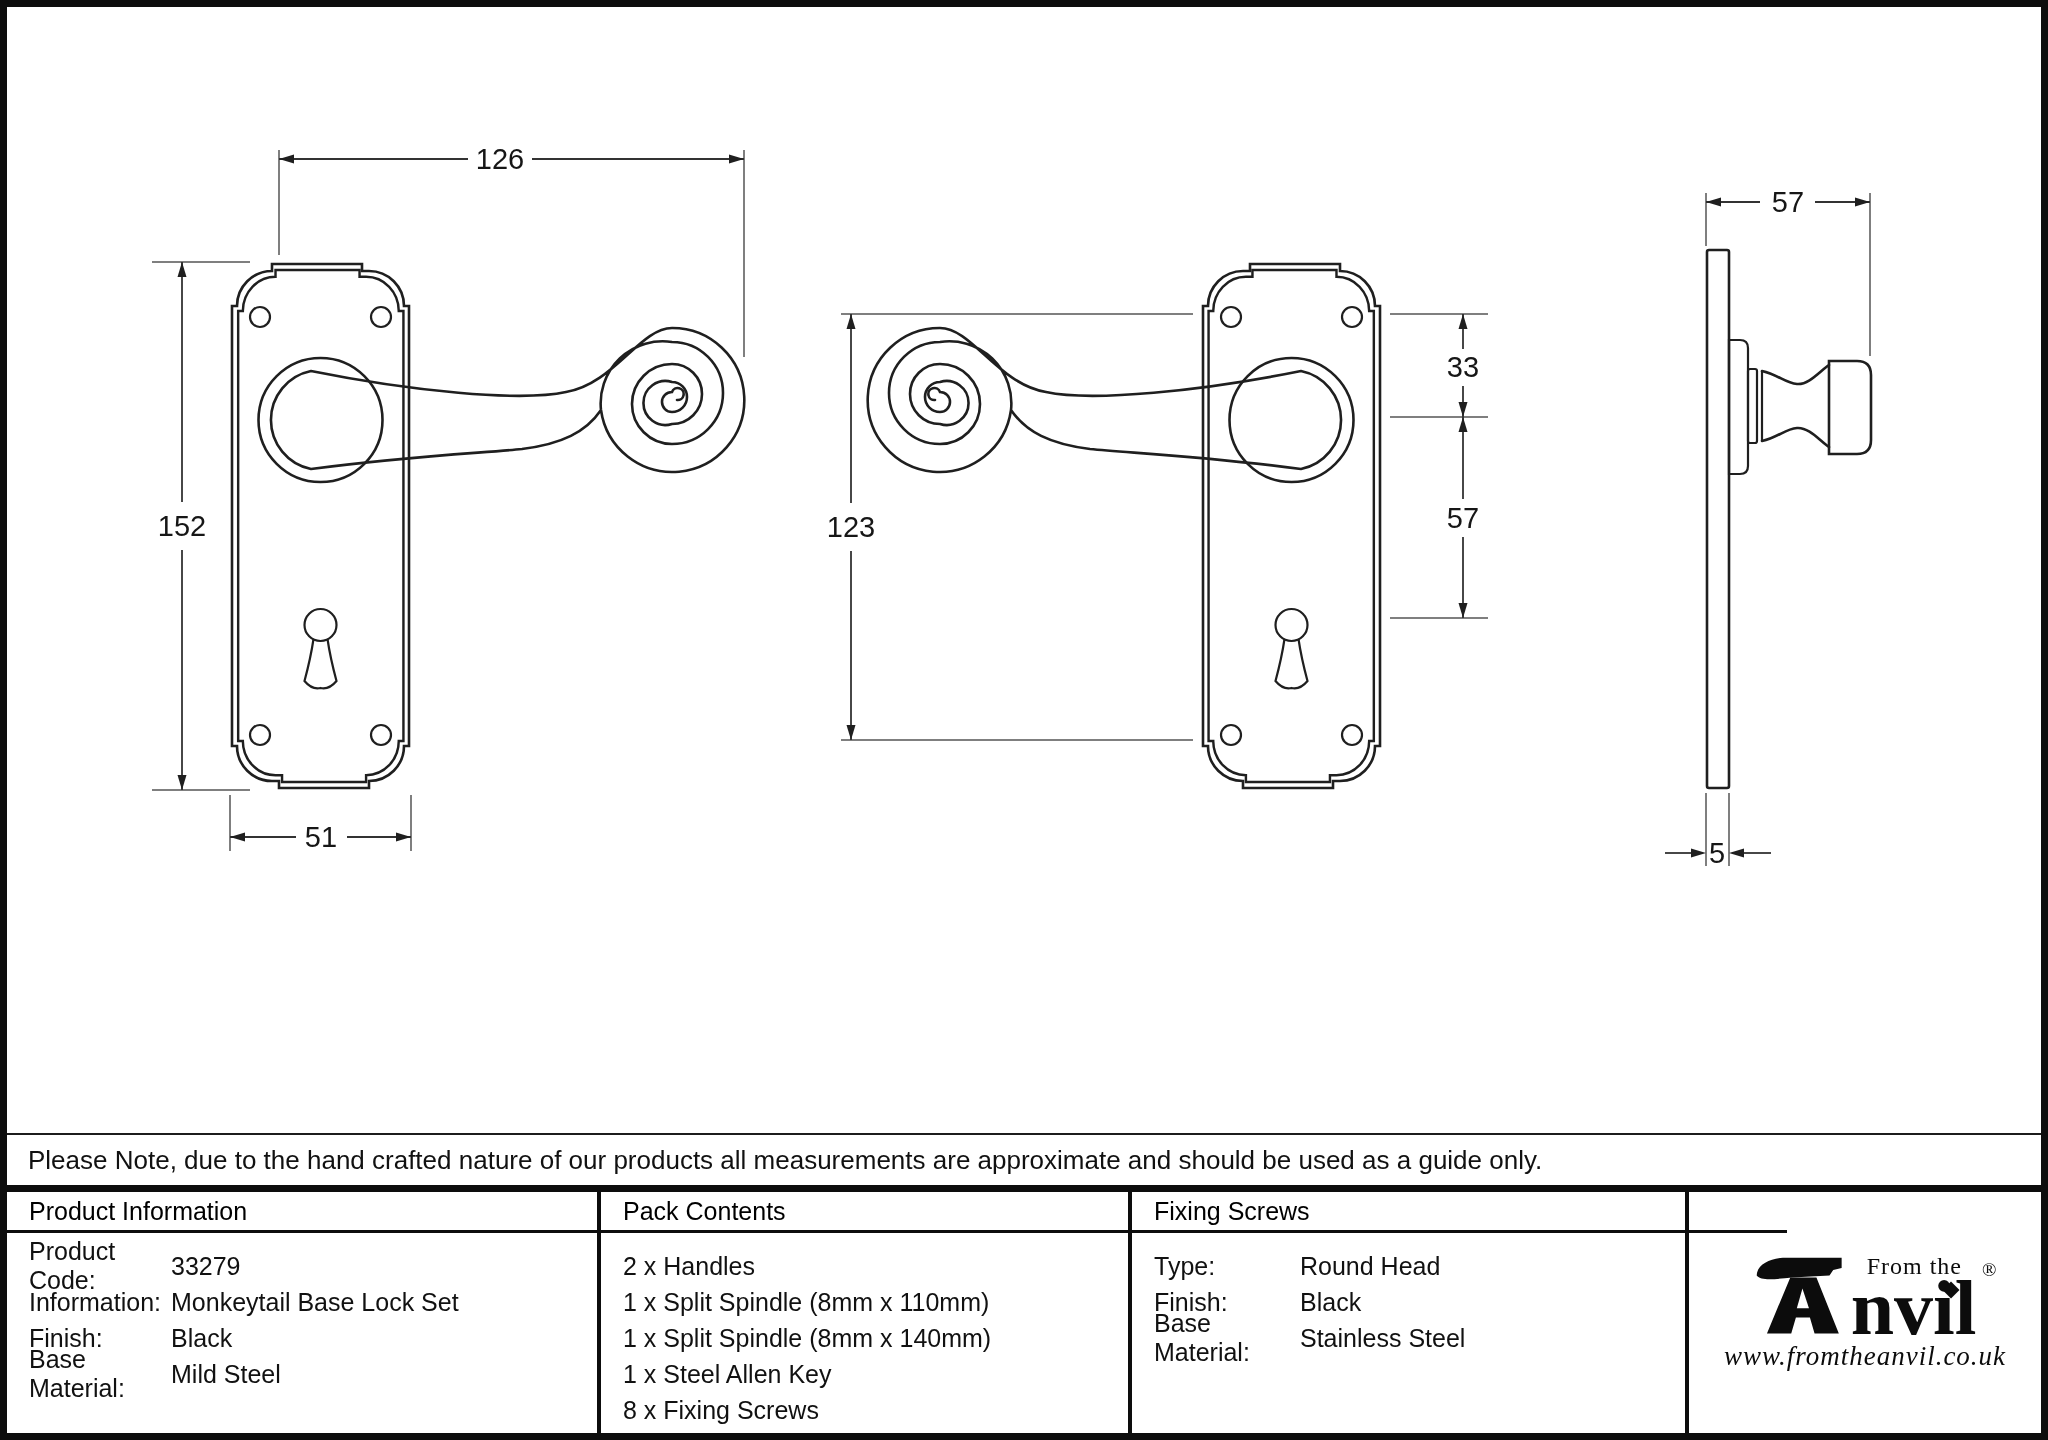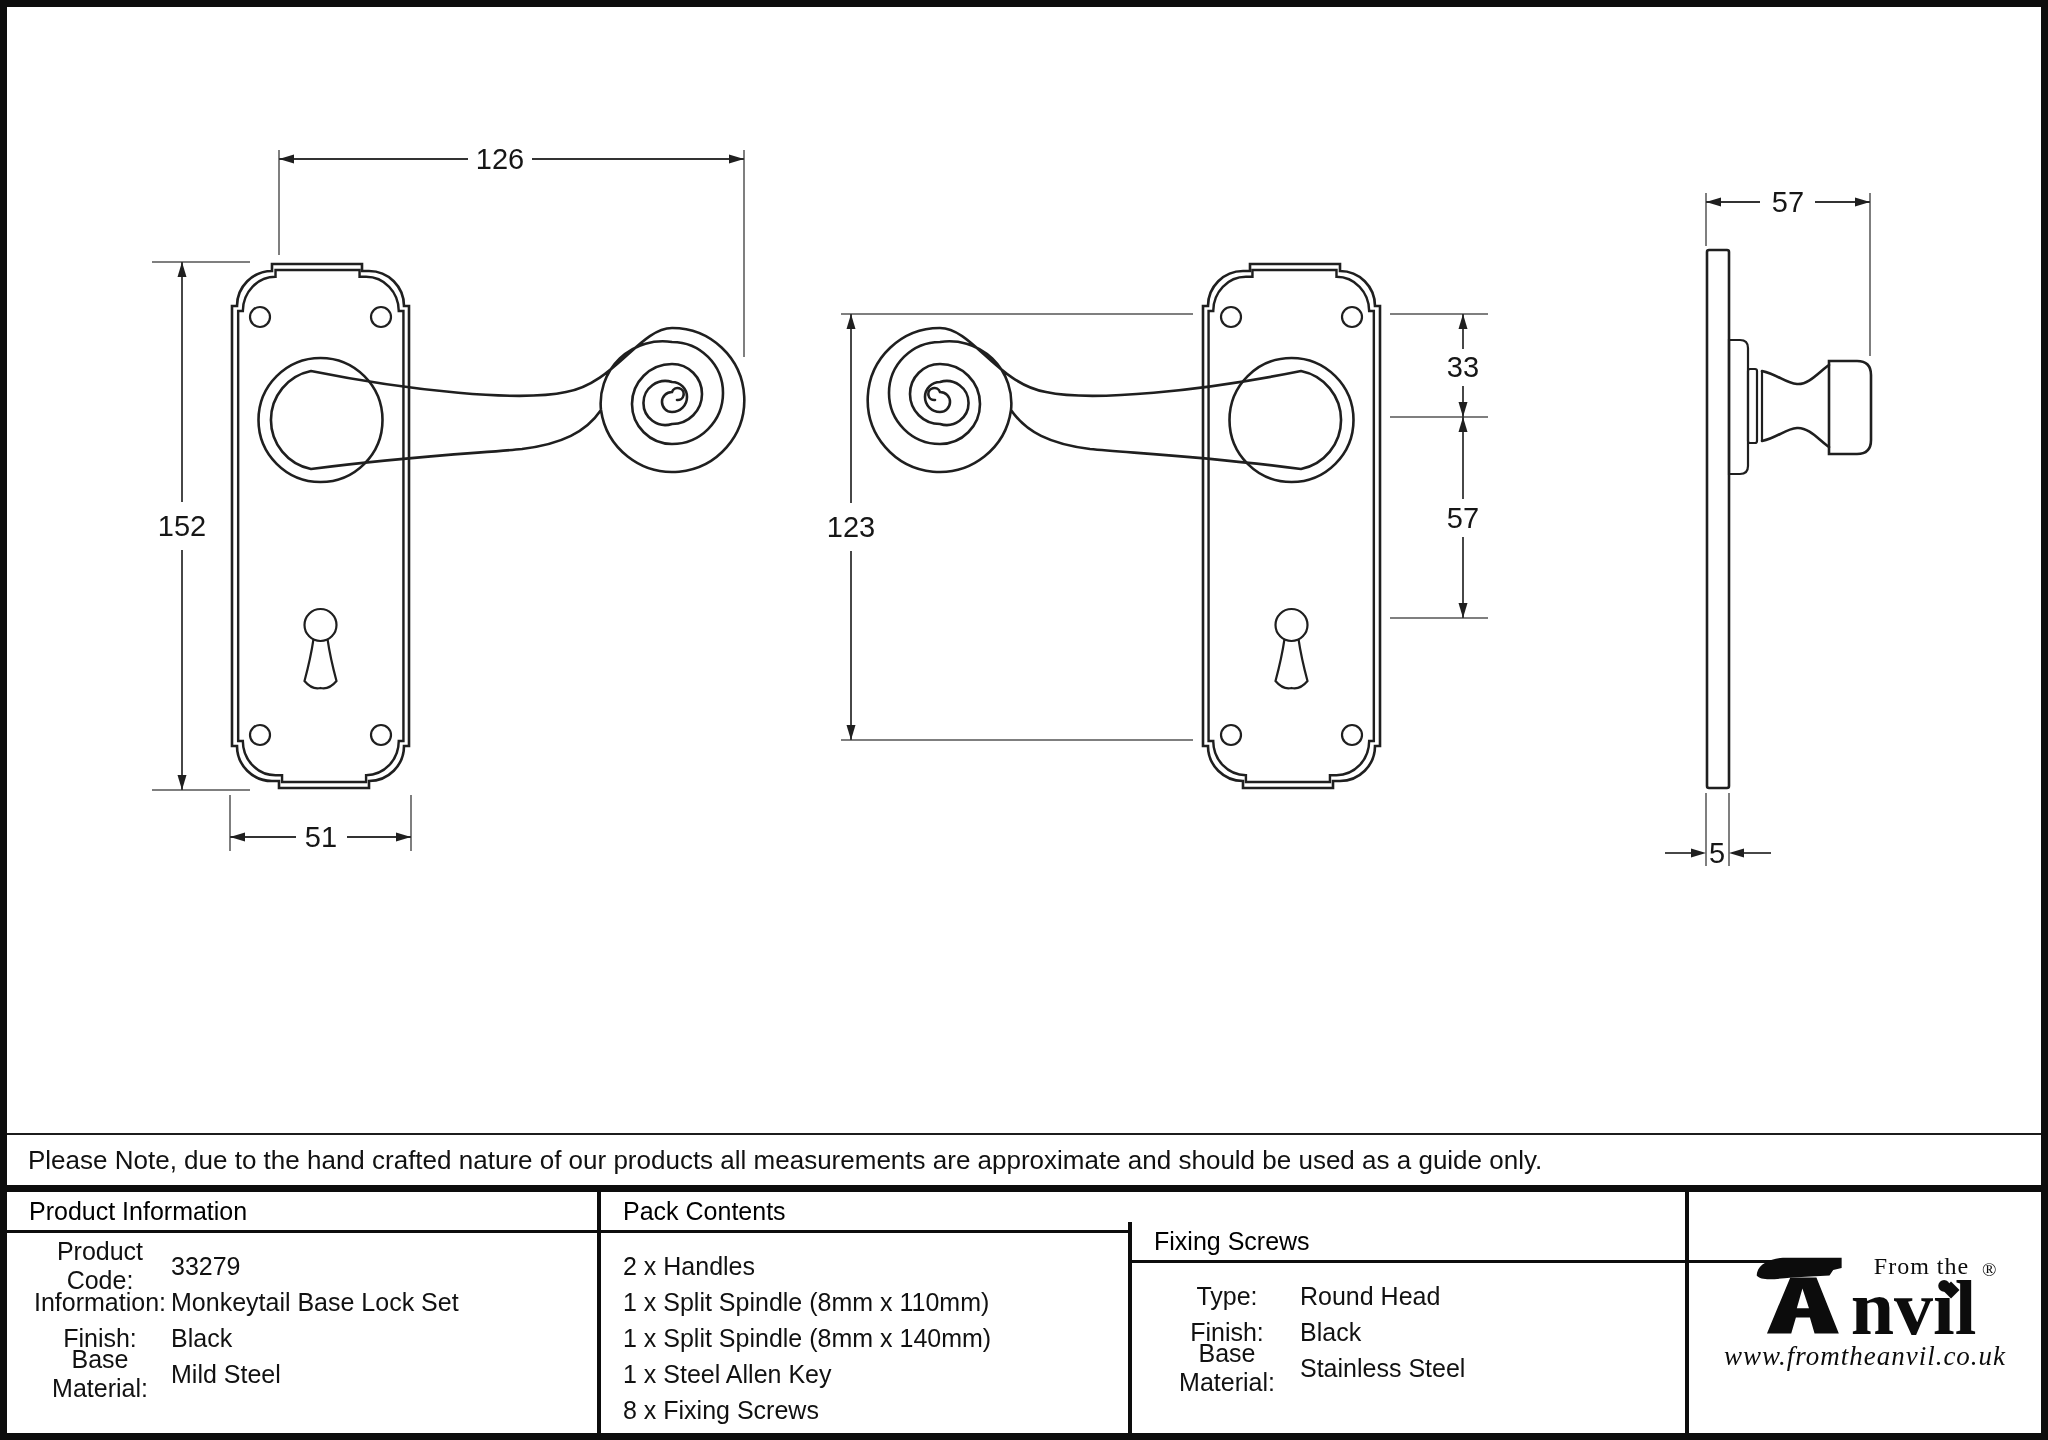--- a/index.html
+++ b/index.html
@@ -1,33 +1,33 @@
 <!DOCTYPE html>
 <html><head>
 <meta charset="utf-8">
 <style>
   html,body{margin:0;padding:0;background:#888;}
   #page{position:relative;width:2048px;height:1440px;background:#ffffff;
-        font-family:"Liberation Sans",sans-serif;color:#111;overflow:hidden;text-align:center;}
+        font-family:"Liberation Sans",sans-serif;color:#111;overflow:hidden;}
   #frame{position:absolute;inset:0;border:7px solid #0d0d0d;pointer-events:none;}
   #drawing-svg{position:absolute;left:0;top:0;}
 
   
   #note-row{position:absolute;left:7px;right:7px;top:1133px;height:59px;
             border-top:2px solid #1c1c1c;border-bottom:7px solid #0d0d0d;
             box-sizing:border-box;display:flex;align-items:center;
             padding-left:21px;font-size:26px;}
 
   
   #table-region{position:absolute;left:7px;right:7px;top:1192px;bottom:7px;}
   .tcol{position:absolute;top:0;bottom:0;box-sizing:border-box;}
   .tcol.bl{border-left:4px solid #0d0d0d;}
   #col-product{left:0;width:590px;}
   #col-pack{left:590px;width:531px;}
-  #col-screws{left:1121px;width:659px;margin-top:30px;}
+  #col-screws{left:1121px;width:659px;}
   #col-logo{left:1678px;right:0;display:flex;flex-direction:column;
             align-items:center;justify-content:center;}
   .thead{height:41px;border-bottom:3px solid #0d0d0d;box-sizing:border-box;
          display:flex;align-items:center;padding-left:22px;
          font-size:25px;color:#000;}
   .tbody{padding:15px 0 0 22px;}
   .trow{height:36px;display:flex;align-items:center;font-size:25px;}
   .trow .lbl{width:142px;flex:none;}
   #col-screws .trow .lbl{width:146px;}
 

